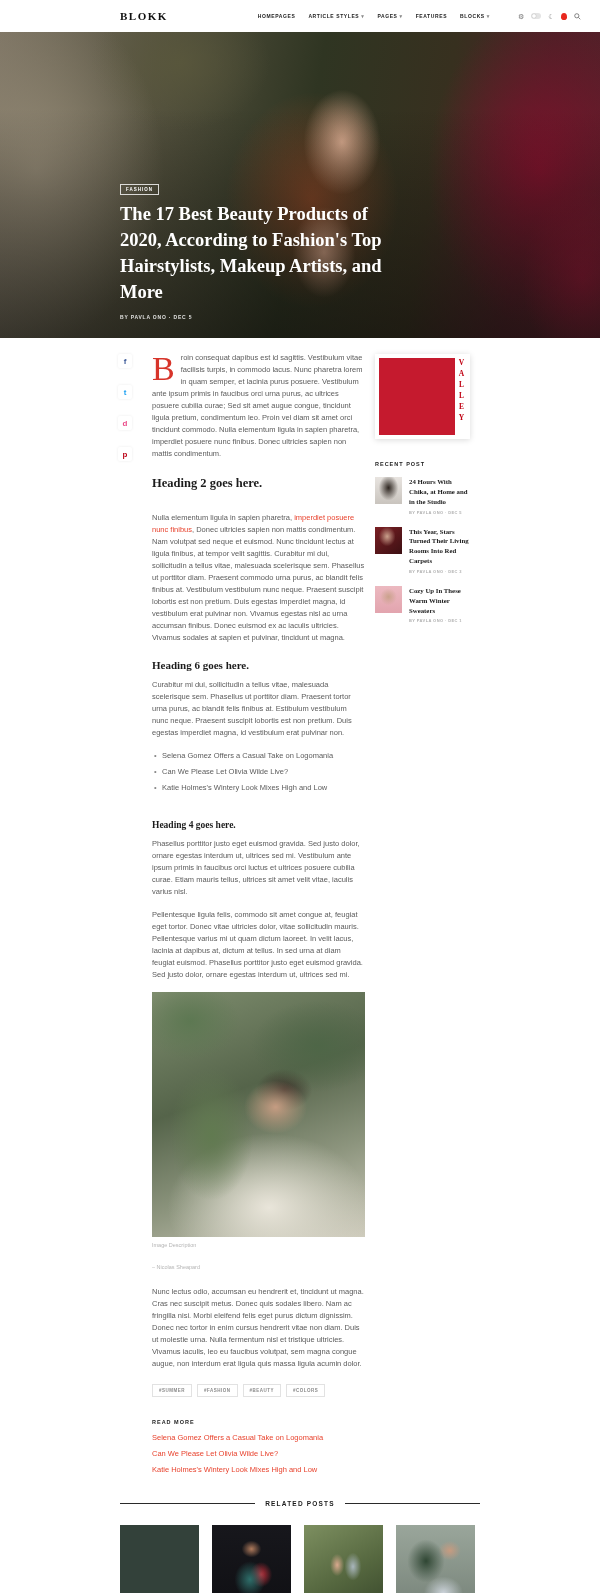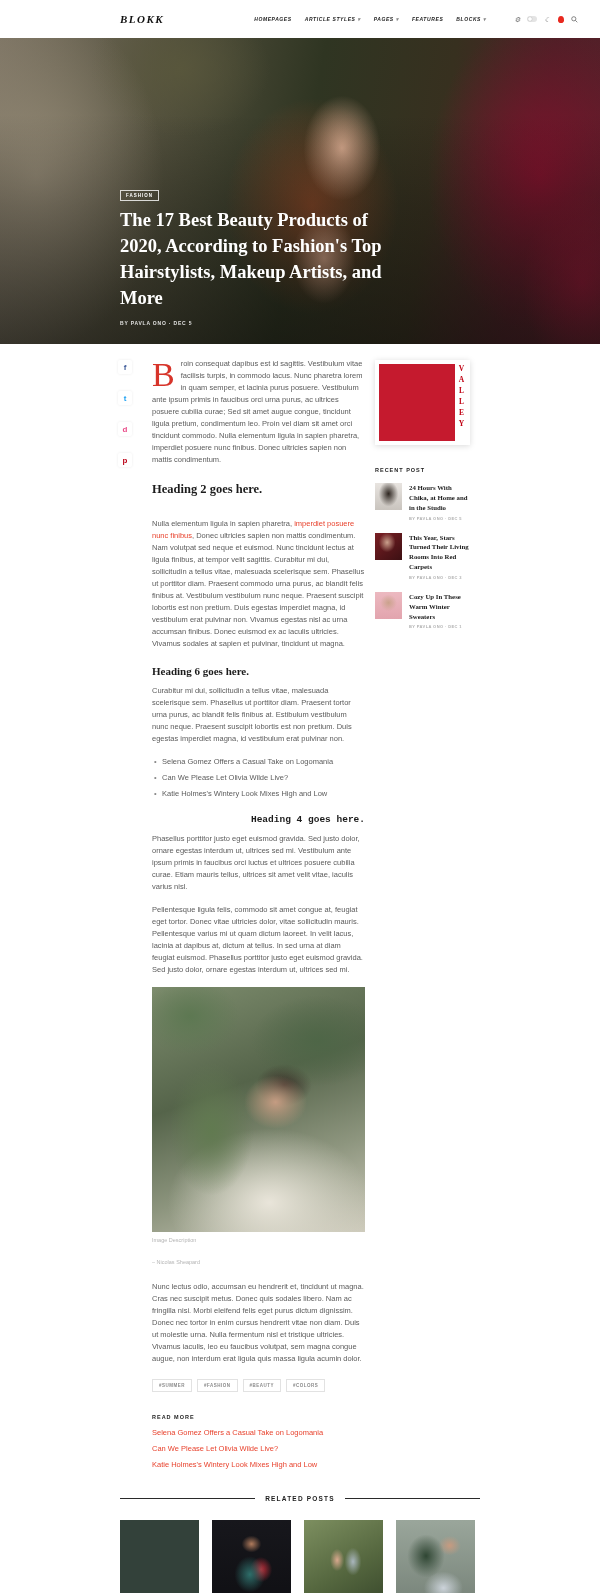--- a/index.html
+++ b/index.html
@@ -1,20 +1,20 @@
 <!DOCTYPE html>
 <html><head>
 <meta charset="utf-8">
 <style>
   * { margin:0; padding:0; box-sizing:border-box; }
   html,body { width:600px; background:#fff; font-family:"Liberation Sans", sans-serif; color:#555; }
   .serif { font-family:"Liberation Serif", serif; }
 
   
-  .header { height:38px; display:flex; align-items:center; padding:0 28px 0 120px; background:#fff;font-style:italic; }
+  .header { height:32px; display:flex; align-items:center; padding:0 28px 0 120px; background:#fff; }
   .logo { font-family:"Liberation Serif", serif; font-weight:700; font-size:11px; letter-spacing:1.5px; color:#111; }
   .nav { display:flex; gap:13px; margin-left:90px; }
   .nav-item { font-size:5px; font-weight:700; letter-spacing:.6px; color:#222; cursor:pointer; white-space:nowrap; }
   .nav-item .caret { font-size:5px; color:#888; }
   .hdr-icons { display:flex; align-items:center; gap:7px; margin-left:28px; }
   .hic { font-size:7px; color:#777; line-height:1; cursor:pointer; }
   .toggle-pill { width:10px; height:6px; border-radius:3px; background:#e4e4e4; position:relative; cursor:pointer; }
   .toggle-pill::after { content:""; position:absolute; left:1px; top:1px; width:4px; height:4px; border-radius:50%; background:#fff; box-shadow:0 0 1px rgba(0,0,0,.4); }
   .hot-drop { width:6px; height:7px; background:#e8281e; border-radius:50% 50% 50% 50%/60% 60% 40% 40%; cursor:pointer; }
   .search-svg { width:7px; height:7px; cursor:pointer; }
@@ -42,21 +42,21 @@
   .main { position:relative; padding-top:14px; }
   .share-rail { position:absolute; left:118px; top:16px; display:flex; flex-direction:column; gap:17px; }
   .share-ic { width:14px; height:14px; display:flex; align-items:center; justify-content:center; font-size:8px; font-weight:700; cursor:pointer; box-shadow:0 0 3px rgba(0,0,0,.08); border-radius:2px; background:#fff; }
   .ic-fb { color:#3b5998; } .ic-tw { color:#1da1f2; } .ic-dr { color:#ea4c89; } .ic-pi { color:#bd081c; }
 
   .article { margin-left:152px; width:213px; }
   .article p { font-size:7.5px; line-height:1.6; color:#5c5c5c; margin-bottom:11px; }
   .dropcap { float:left; font-family:"Liberation Serif", serif; color:#d7342a; font-size:34px; line-height:.85; padding:3px 6px 0 0; font-weight:400; }
   .article h2 { font-family:"Liberation Serif", serif; color:#1c1c1c; font-size:12.5px; margin:16px 0 21px; font-weight:700; }
   .article h3 { font-family:"Liberation Serif", serif; color:#1c1c1c; font-size:11px; margin:15px 0 8px; font-weight:700; }
-  .article h4 { font-family:Liberation Mono, monospace; color:#1c1c1c; font-size:9.5px; margin:14px 0 8px; font-weight:700;text-align:right; }
+  .article h4 { font-family:Liberation Serif, serif; color:#1c1c1c; font-size:9.5px; margin:26px 0 8px; font-weight:700; }
   .inline-link { color:#e8432e; cursor:pointer; }
   .bullets { list-style:none; margin:2px 0 12px 2px; }
   .bullets li { font-size:7.5px; color:#5c5c5c; line-height:1.6; margin-bottom:4px; padding-left:8px; position:relative; }
   .bullets li::before { content:"•"; position:absolute; left:0; color:#888; }
 
   .figure-img { width:213px; height:245px; margin-top:4px;
     background:
       radial-gradient(70px 55px at 18% 12%, #5d7852, rgba(93,120,82,0) 70%),
       radial-gradient(95px 65px at 78% 22%, #4e6647, rgba(78,102,71,0) 70%),
       radial-gradient(60px 95px at 28% 58%, #617a50, rgba(97,122,80,0) 70%),

